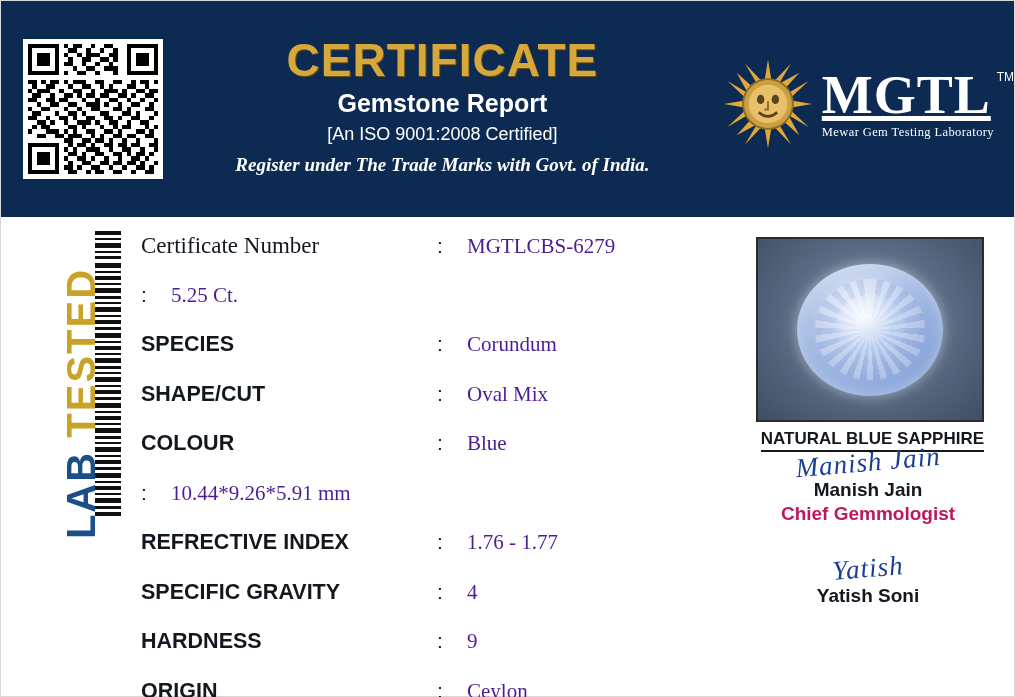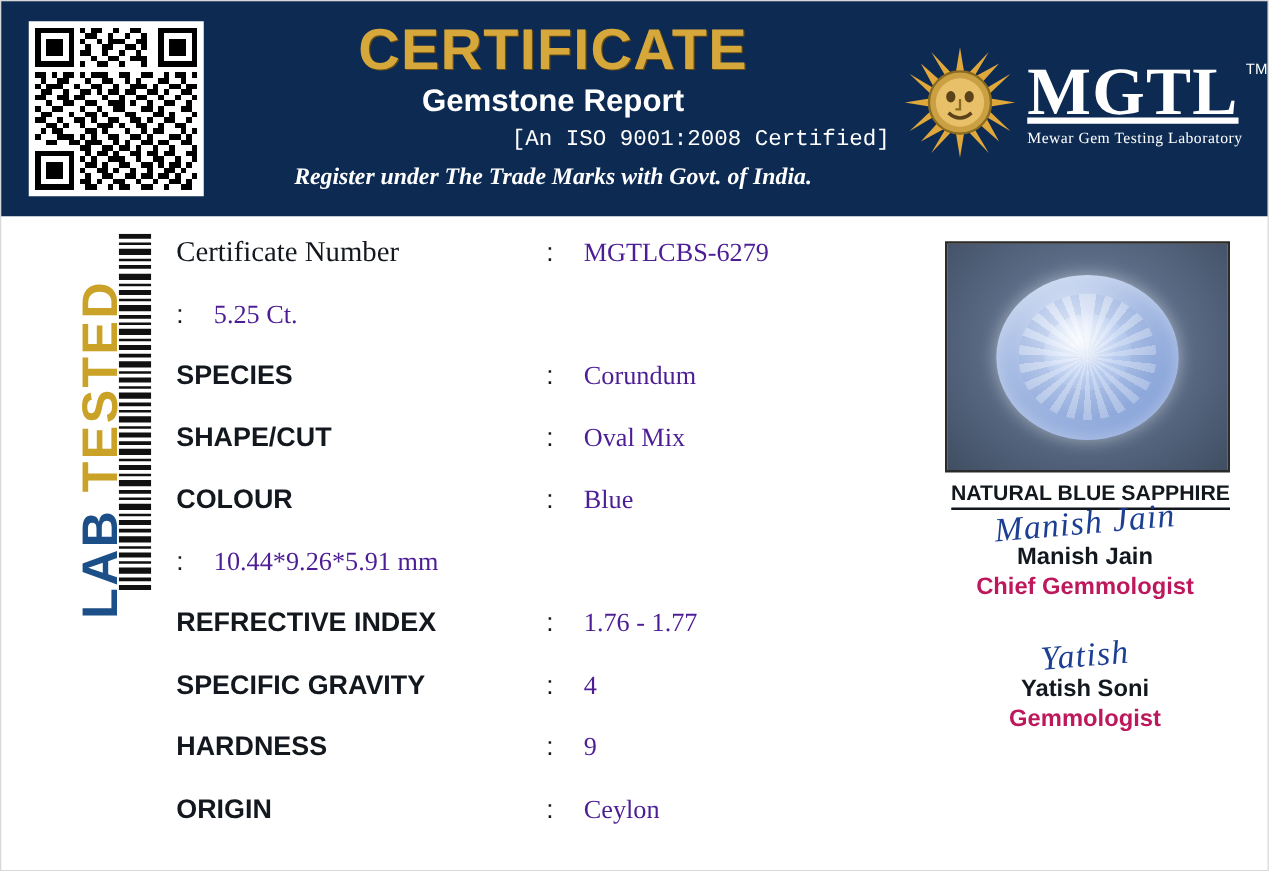--- a/index.html
+++ b/index.html
@@ -19,21 +19,21 @@
     position: relative;
     width: 1015px;
     height: 697px;
     background: #ffffff;
     border: 1px solid #d8d8d8;
   }
 
   
   .header {
     position: relative;
-    height: 172px;
+    height: 216px;
     background: #0d2b52;
     display: flex;
     align-items: center;
     padding: 0 14px;
   }
 
   .qr-wrap {
     width: 140px;
     height: 140px;
     background: #ffffff;
@@ -63,25 +63,24 @@
     text-shadow: 1px 1px 0 #6b4f15;
   }
   .cert-sub {
     font-family: "Liberation Sans", sans-serif;
     font-size: 25px;
     font-weight: bold;
     color: #ffffff;
     margin-top: 4px;
   }
   .cert-iso {
-    font-family: Liberation Mono, monospace;
+    font-family: Liberation Sans, sans-serif;
     font-size: 18px;
     color: #ffffff;
     margin-top: 6px;
-    text-align: right;
   }
   .cert-reg {
     font-family: "Liberation Serif", serif;
     font-size: 19px;
     font-weight: bold;
     font-style: italic;
     color: #ffffff;
     margin-top: 9px;
   }
 
@@ -688,17 +687,16 @@
 
     <div class="sign-block first">
       <div class="sign-script">Manish Jain</div>
       <div class="sign-name">Manish Jain</div>
       <div class="sign-role">Chief Gemmologist</div>
     </div>
 
     <div class="sign-block second">
       <div class="sign-script">Yatish</div>
       <div class="sign-name">Yatish Soni</div>
-      <div class="sign-role">Gemmologist</div>
     </div>
 
   </div>
 </div>
 
 </body></html>

